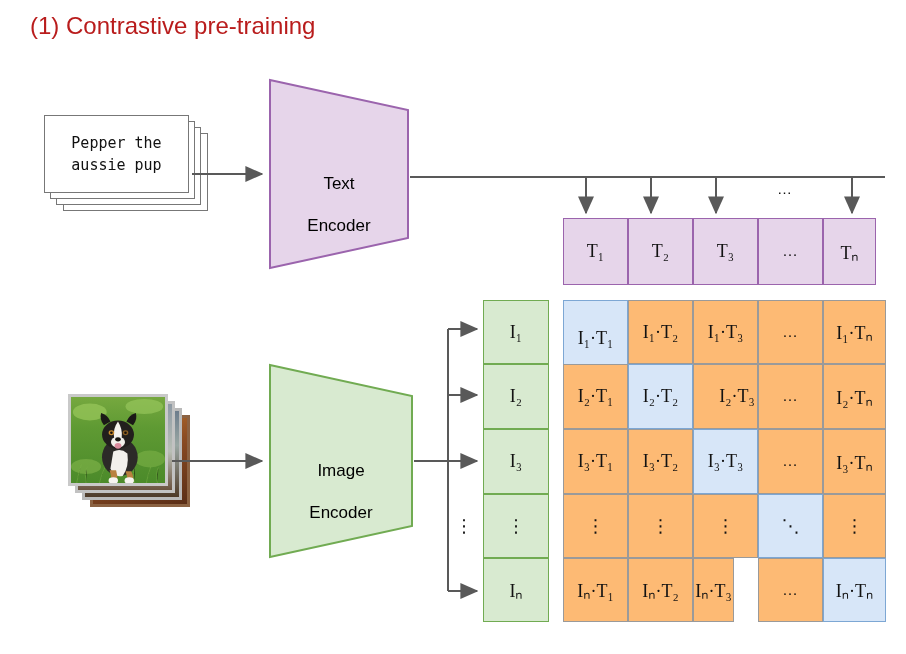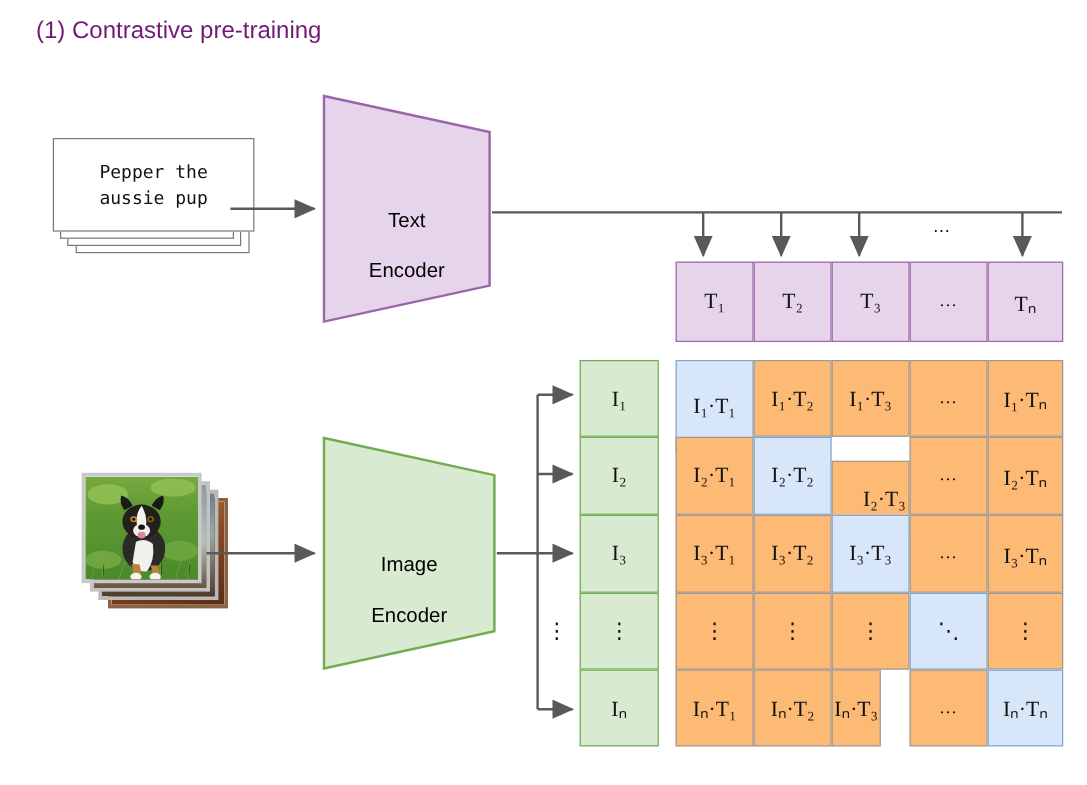--- a/index.html
+++ b/index.html
@@ -17,23 +17,23 @@
     height: 654px;
     background: #ffffff;
     overflow: hidden;
   }
 
   
   #title {
     position: absolute;
     left: 30px;
     top: 13px;
-    font-size: 20px;
+    font-size: 24px;
     line-height: 26px;
-    color: #701a75;
+    color: #b91c1c;
     white-space: nowrap;
   }
 
   
   .card {
     position: absolute;
     background: #ffffff;
     border: 1px solid #777777;
     box-sizing: border-box;
   }
@@ -132,21 +132,21 @@
 </head>
 <body>
 
 <div id="root">
 
   <div id="title">(1) Contrastive pre-training</div>
 
   <div class="card" style="left:63px; top:133px; width:145px; height:78px;"></div>
   <div class="card" style="left:56px; top:127px; width:145px; height:78px;"></div>
   <div class="card" style="left:50px; top:121px; width:145px; height:78px;"></div>
-  <div class="card card-front" style="left:44px; top:115px; width:168px; height:78px;">
+  <div class="card card-front" style="left:44px; top:115px; width:145px; height:78px;">
     <div class="card-text"><span>Pepper the</span><br><span>aussie pup</span></div>
   </div>
 
   <div class="photo" style="left:90px; top:415px; width:100px; height:92px; border-color:#8b6242;">
     <div class="photo-inner" style="background:linear-gradient(160deg,#c0762f 0%,#8a4b22 45%,#5a2e17 100%);"></div>
   </div>
   <div class="photo" style="left:82px; top:408px; width:100px; height:92px; border-color:#b9b9b9;">
     <div class="photo-inner" style="background:linear-gradient(180deg,#6d7d8c 0%,#9aa7a3 40%,#4e3a28 100%);"></div>
   </div>
   <div class="photo" style="left:75px; top:401px; width:100px; height:92px; border-color:#c2c2c2;">
@@ -263,21 +263,21 @@
   </div>
   <div class="cell t-cell" style="left:628px; top:218px; width:65px; height:67px;">
     <span>T₂</span>
   </div>
   <div class="cell t-cell" style="left:693px; top:218px; width:65px; height:67px;">
     <span>T₃</span>
   </div>
   <div class="cell t-cell dots" style="left:758px; top:218px; width:65px; height:67px;">
     <span>…</span>
   </div>
-  <div class="cell t-cell" style="left:823px; top:218px; width:63px; height:67px;">
+  <div class="cell t-cell" style="left:823px; top:218px; width:53px; height:67px;">
     <span>Tₙ</span>
   </div>
 
   <div class="cell i-cell" style="left:483px; top:300px; width:66px; height:64px;">
     <span>I₁</span>
   </div>
   <div class="cell i-cell" style="left:483px; top:364px; width:66px; height:65px;">
     <span>I₂</span>
   </div>
   <div class="cell i-cell" style="left:483px; top:429px; width:66px; height:65px;">
@@ -306,21 +306,21 @@
     </div>
     <div class="cell m-cell" style="left: 563px; top: 364px; width: 65px; height: 65px;">
       <span>I₂·T₁</span>
     </div>
     <div class="cell m-cell" style="left: 823px; top: 300px; width: 63px; height: 64px;">
       <span>I₁·Tₙ</span>
     </div>
     <div class="cell m-cell diag" style="left: 628px; top: 364px; width: 65px; height: 65px;">
       <span>I₂·T₂</span>
     </div>
-    <div class="cell m-cell" style="left: 693px; top: 384px; width: 65px; height: 65px; padding-left: 23px;">
+    <div class="cell m-cell" style="left: 693px; top: 364px; width: 65px; height: 65px; padding-left: 23px;">
       <span>I₂·T₃</span>
     </div>
     <div class="cell m-cell dots" style="left: 758px; top: 364px; width: 65px; height: 65px;">
       <span>…</span>
     </div>
     <div class="cell m-cell" style="left: 823px; top: 364px; width: 63px; height: 65px;">
       <span>I₂·Tₙ</span>
     </div>
     <div class="cell m-cell" style="left: 563px; top: 429px; width: 65px; height: 65px;">
       <span>I₃·T₁</span>

